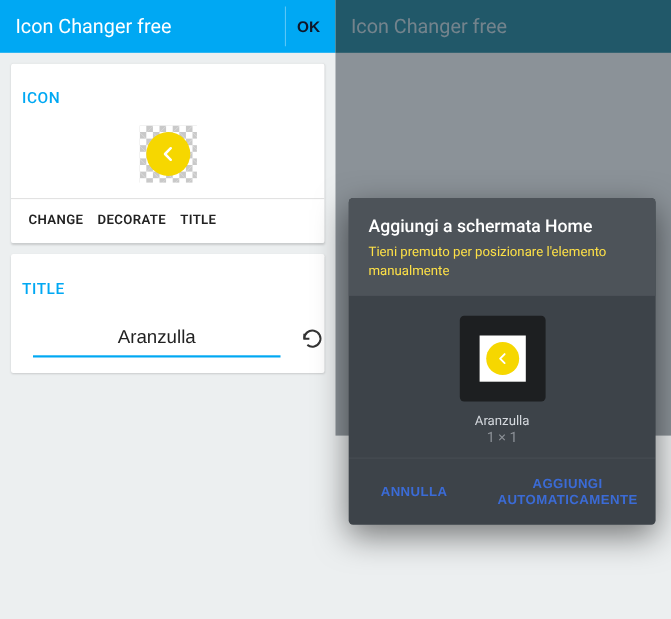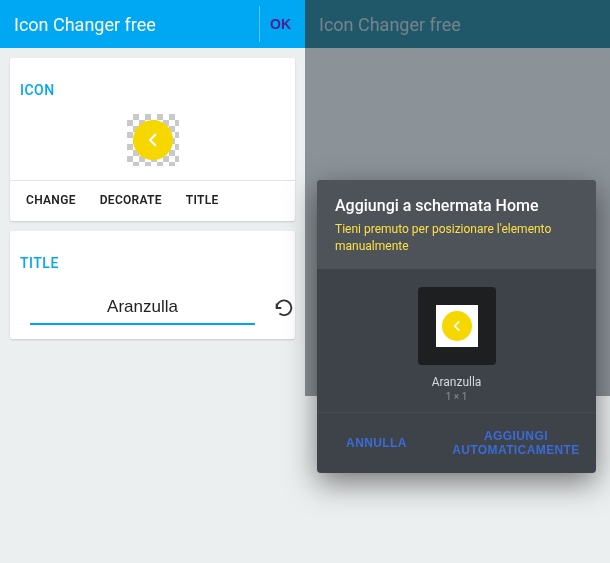--- a/index.html
+++ b/index.html
@@ -5,40 +5,40 @@
   * { box-sizing: border-box; margin: 0; padding: 0; }
   html, body { width: 610px; height: 563px; overflow: hidden; font-family: Roboto, Arial, sans-serif; }
   body { display: flex; background: #eceff0; }
   .panel { height: 396px; position: relative; }
   .left { width: 305px; background: #eceff0; }
   .right { width: 305px; background: #eceff0; }
 
   
   .l-header { background: #00a8f3; height: 48px; display: flex; align-items: center; justify-content: space-between; padding: 0 4px 0 14px; color: #fff; }
   .l-header-title { font-size: 18px; font-weight: 400; }
-  .ok-btn { background: transparent; border: none; color: #4c1d95; font-size: 14px; font-weight: 600; padding: 10px 10px; border-left: 1px solid rgba(255,255,255,0.35); cursor: pointer; }
+  .ok-btn { background: transparent; border: none; color: #0f172a; font-size: 14px; font-weight: 600; padding: 10px 10px; border-left: 1px solid rgba(255,255,255,0.35); cursor: pointer; }
 
   .card { background: #fff; margin: 10px; border-radius: 2px; box-shadow: 0 1px 2px rgba(0,0,0,0.15); padding: 24px 10px 10px; }
   .card-title { color: #00a8f3; font-size: 14px; font-weight: 500; letter-spacing: 0.5px; margin-bottom: 10px; }
   .icon-preview-wrap { display: flex; justify-content: center; padding: 6px 0 14px; }
   .chk { width: 52px; height: 52px; position: relative; display:flex; align-items:center; justify-content:center;
     background-image:
       linear-gradient(45deg,#c9c9c9 25%,transparent 25%),
       linear-gradient(-45deg,#c9c9c9 25%,transparent 25%),
       linear-gradient(45deg,transparent 75%,#c9c9c9 75%),
       linear-gradient(-45deg,transparent 75%,#c9c9c9 75%);
     background-size: 12px 12px;
     background-position: 0 0, 0 6px, 6px -6px, -6px 0;
     background-color: #fff;
   }
   .y-icon { width: 40px; height: 40px; border-radius: 50%; background: #f6d700; display:flex; align-items:center; justify-content:center; }
   .y-icon svg { width: 18px; height: 18px; }
 
   .card-hr { border: none; border-top: 1px solid #e2e2e2; margin: 0 -10px 0; }
-  .tabbar { display: flex; gap: 24px; padding: 12px 6px 4px; }
+  .tabbar { display: flex; gap: 13px; padding: 12px 6px 4px; }
   .tab { font-size: 12px; font-weight: 600; color: #222; letter-spacing: 0.3px; cursor: pointer; }
 
   .title-row { display: flex; align-items: center; gap: 10px; padding: 10px 2px 4px; }
   .title-input {
     flex: 1; border: none; border-bottom: 2px solid #00a8f3; background: transparent;
     text-align: center; font-size: 17px; padding: 6px 2px 6px; outline: none; color: #222;
     margin: 0 8px;
   }
   .undo-btn { width: 28px; height: 28px; border:none; background:transparent; cursor:pointer; display:flex; align-items:center; justify-content:center; }
   .undo-btn svg { width: 22px; height: 22px; stroke:#333; fill:none; stroke-width:2; }
@@ -51,21 +51,21 @@
   .dialog { position:absolute; left:12px; right:14px; top:180px; background:#3d4349; border-radius:4px; box-shadow:0 10px 30px rgba(0,0,0,0.5); overflow:hidden; }
   .dlg-head { background:#4d5359; padding:16px 18px 14px; }
   .dlg-title { color:#fff; font-size:16px; font-weight:500; margin-bottom:6px; }
   .dlg-sub { color:#fde047; font-size:12px; line-height:1.4; }
   .dlg-body { padding:18px 0 10px; display:flex; flex-direction:column; align-items:center; }
   .tile { width:78px; height:78px; background:#1d1f21; border-radius:4px; display:flex; align-items:center; justify-content:center; }
   .tile-inner { width:42px; height:42px; background:#fff; display:flex; align-items:center; justify-content:center; }
   .tile-y { width:30px; height:30px; border-radius:50%; background:#f6d700; display:flex; align-items:center; justify-content:center; }
   .tile-y svg { width:14px; height:14px; }
   .dlg-name { color:#d5d9de; font-size:12px; margin-top:10px; }
-  .dlg-dim { color:#8c9197; font-size:10px; margin-top:2px; }
+  .dlg-dim { color:#8c9197; font-size:13px; margin-top:2px; }
   .dlg-actions { display:flex; border-top:1px solid rgba(255,255,255,0.05); }
   .dlg-btn { flex:1; background:transparent; border:none; color:#3b6bd6; font-size:12px; font-weight:600; padding:16px 8px; cursor:pointer; letter-spacing:0.4px; text-align:center; line-height:1.2; }
   .dlg-btn.two { flex:1.4; }
 </style>
 </head>
 <body>
 
 <div class="panel left">
   <div class="l-header">
     <span class="l-header-title">Icon Changer free</span>

